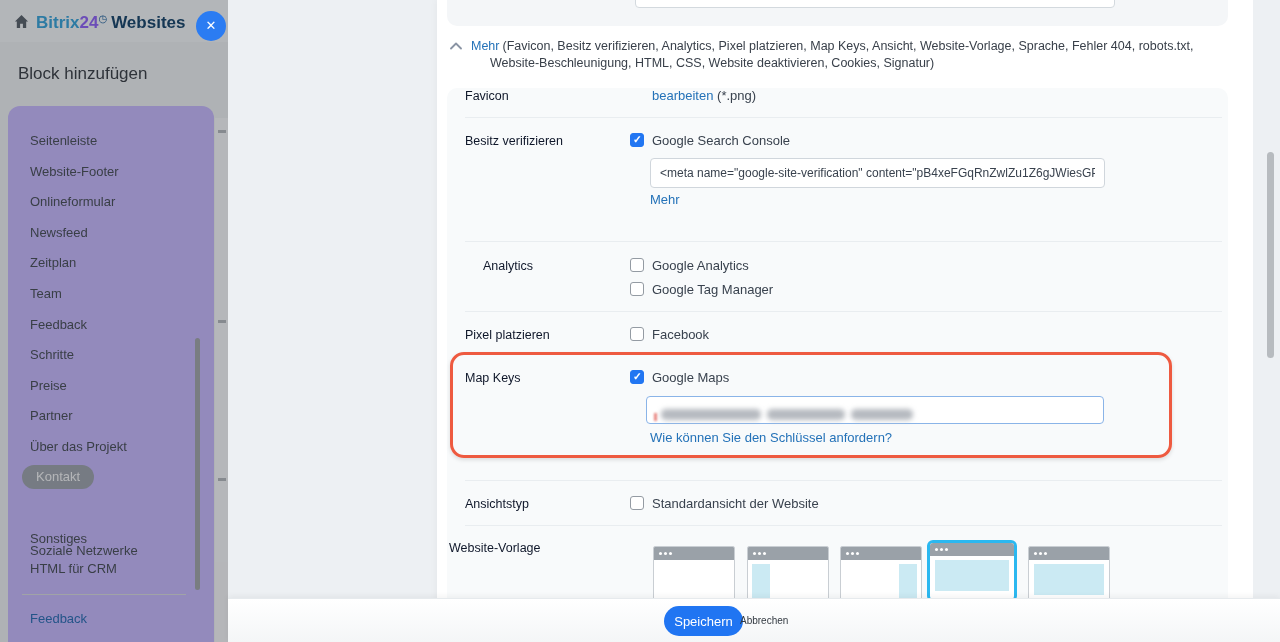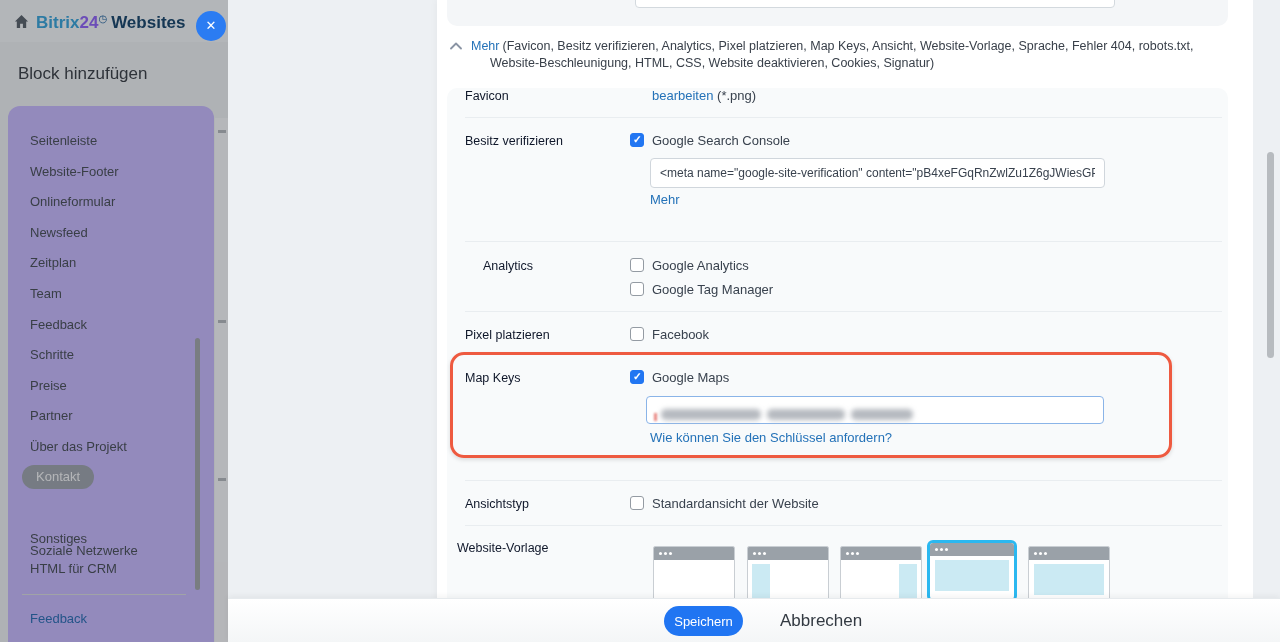--- a/index.html
+++ b/index.html
@@ -65,21 +65,21 @@
   .thumb .bar i { position:absolute; top:5px; width:3px; height:3px; border-radius:50%; background:#fff; }
   .thumb .accent { position:absolute; background:#cbeaf3; }
   
   #scroll-strip { position:absolute; left:1025px; top:0; width:27px; height:642px; background:#edf0f3; }
   #page-scrollbar { position:absolute; left:14px; top:152px; width:7px; height:206px; background:#b7bbbf; border-radius:4px; }
   
   #footer { position:absolute; left:0; top:598px; width:1052px; height:44px; z-index:6;
     background:linear-gradient(180deg,#ffffff 0%,#f4f6f7 100%); border-top:1px solid #e6eaed; box-shadow:0 -2px 6px rgba(0,0,0,0.05); }
   #save-btn { position:absolute; left:436px; top:7px; width:79px; height:30px; background:#2075f2; border:none;
     border-radius:16px; color:#fff; font-size:13px; font-family:"Liberation Sans", sans-serif; cursor:pointer; }
-  #cancel-btn { position:absolute; left:552px; top:7px; height:30px; line-height:30px; font-size:17px; color:#333a42; cursor:pointer; }
+  #cancel-btn { position:absolute; left:512px; top:7px; height:30px; line-height:30px; font-size:10px; color:#333a42; cursor:pointer; }
 </style>
 </head>
 <body>
 
 <div id="left-region">
   <div id="topbar">
     <svg id="home-icon" viewBox="0 0 16 16">
         <path d="M8 1 L15 8 h-2 v7 h-3.5 v-4.5 h-3 V15 H3 V8 H1 Z"></path>
       </svg>
     <div id="logo">
@@ -170,21 +170,21 @@
       <span class="blur-blob" style="left:204px; width:62px"></span>
     </div>
     <span class="link abs" style="left:213px; top:430px">Wie können Sie den Schlüssel anfordern?</span>
     <div class="divider" style="top:480px; left:28px"></div>
 
     <div class="row-label" style="top:497px; left:28px">Ansichtstyp</div>
     <span class="cb" style="left:193px; top:496px"></span>
     <span class="cb-label" style="left:215px; top:496px">Standardansicht der Website</span>
     <div class="divider" style="top:525px; left:28px"></div>
 
-    <div class="row-label" style="top:541px; left:20px">Website-Vorlage</div>
+    <div class="row-label" style="top:541px; left:12px">Website-Vorlage</div>
     <div id="thumbs">
         <div class="thumb" style="left: 216px; top: 546px; width: 82px; height: 56px;">
           <div class="bar">
             <i style="left: 5px;"></i>
             <i style="left: 10px;"></i>
             <i style="left: 15px;"></i>
           </div>
         </div>
         <div class="thumb" style="left: 310px; top: 546px; width: 82px; height: 56px;">
           <div class="bar">

